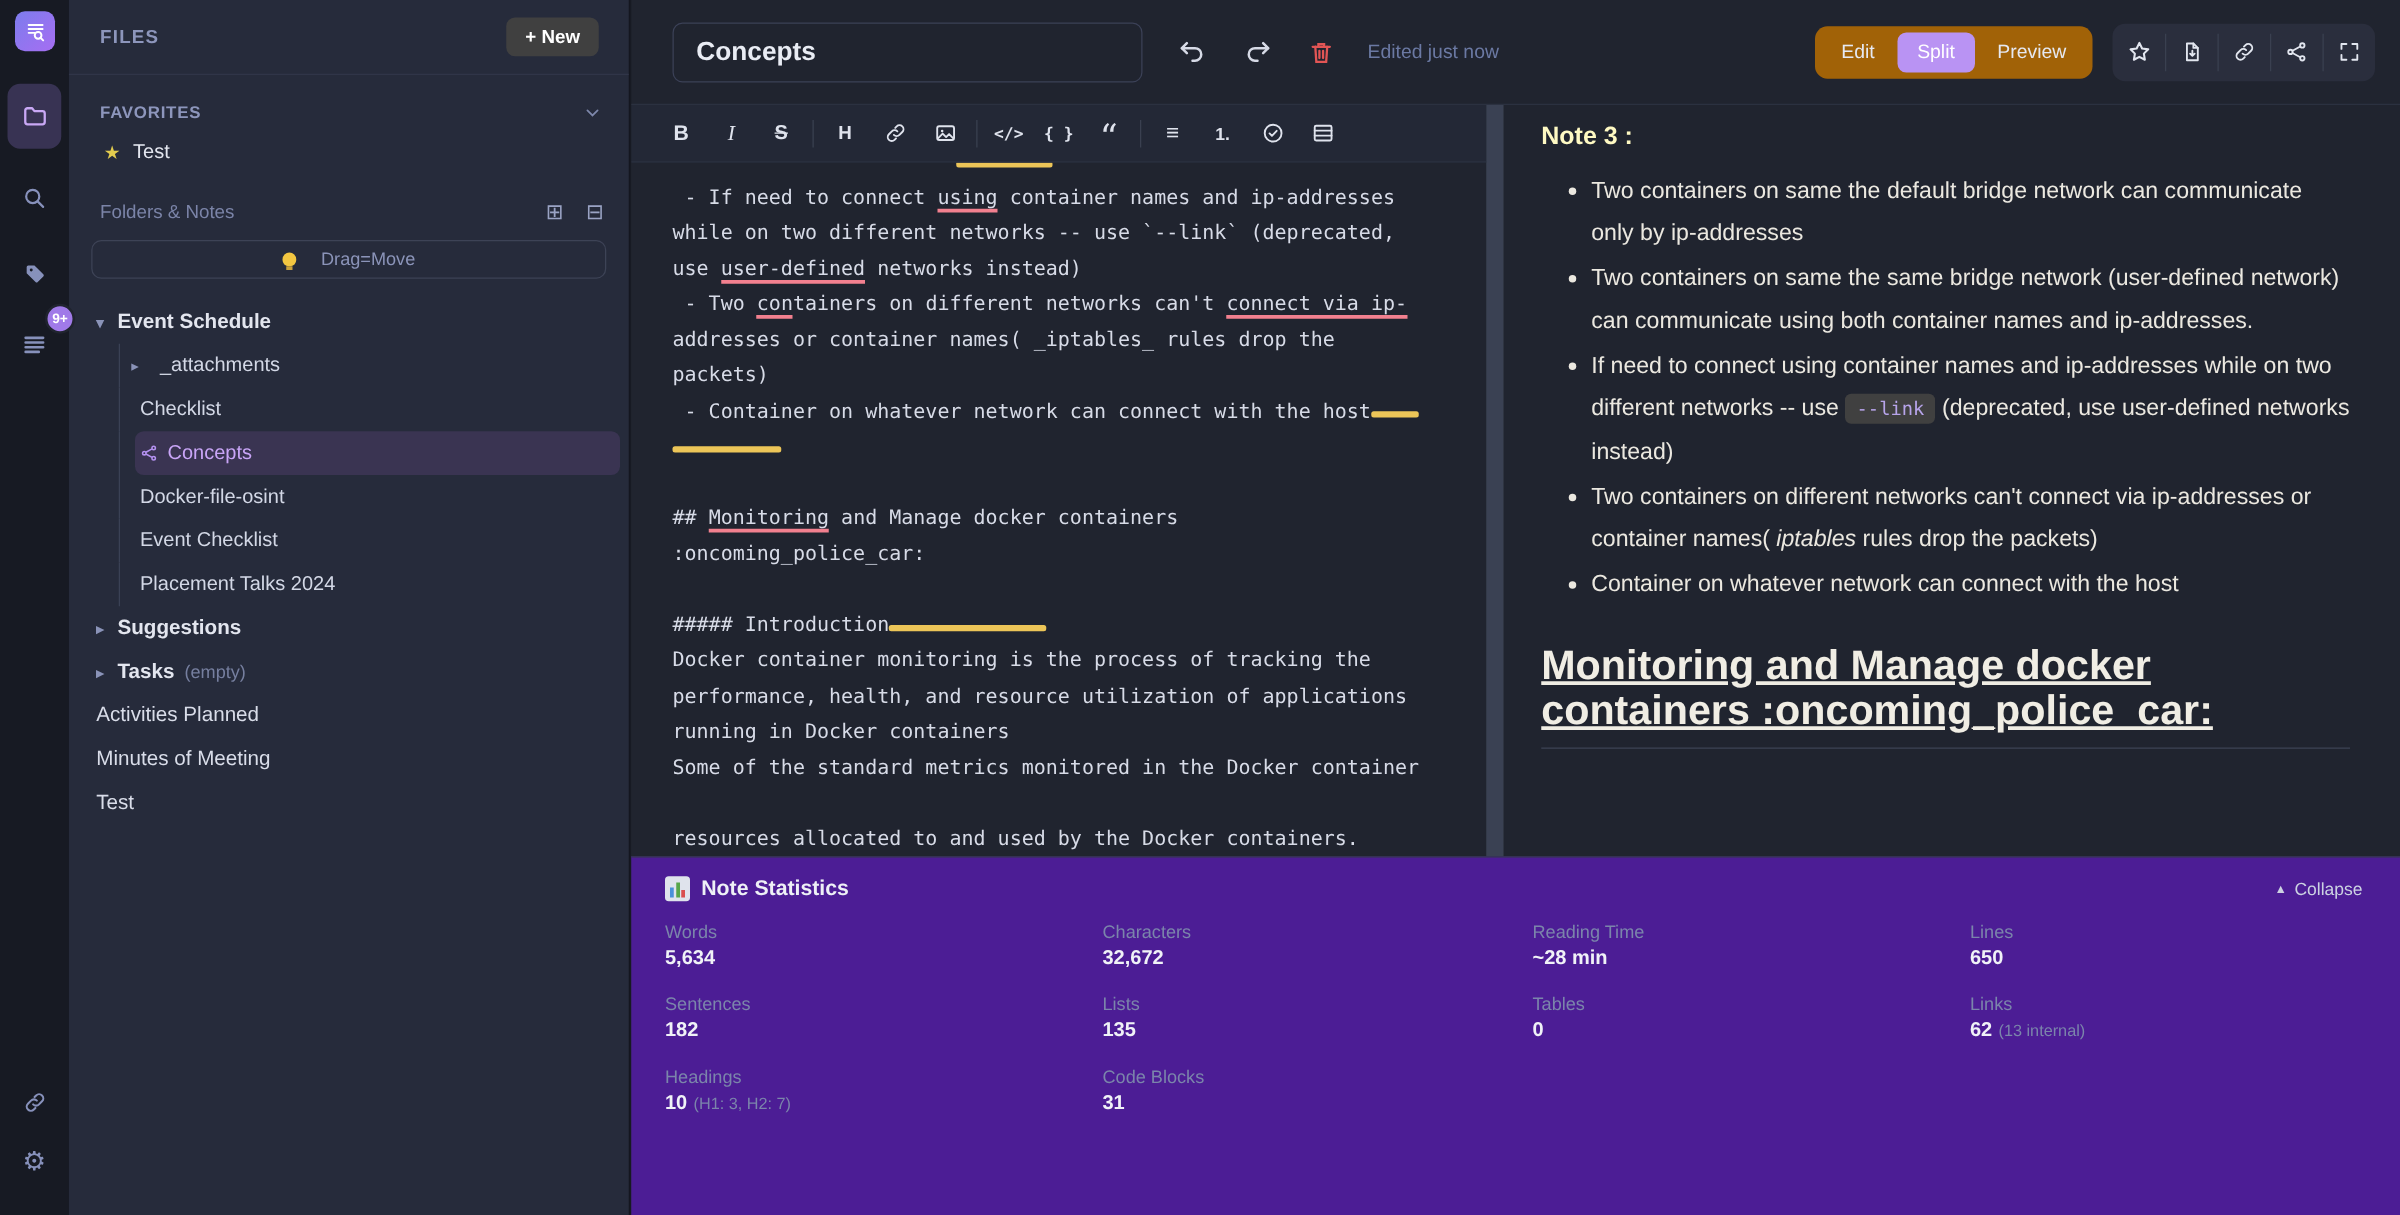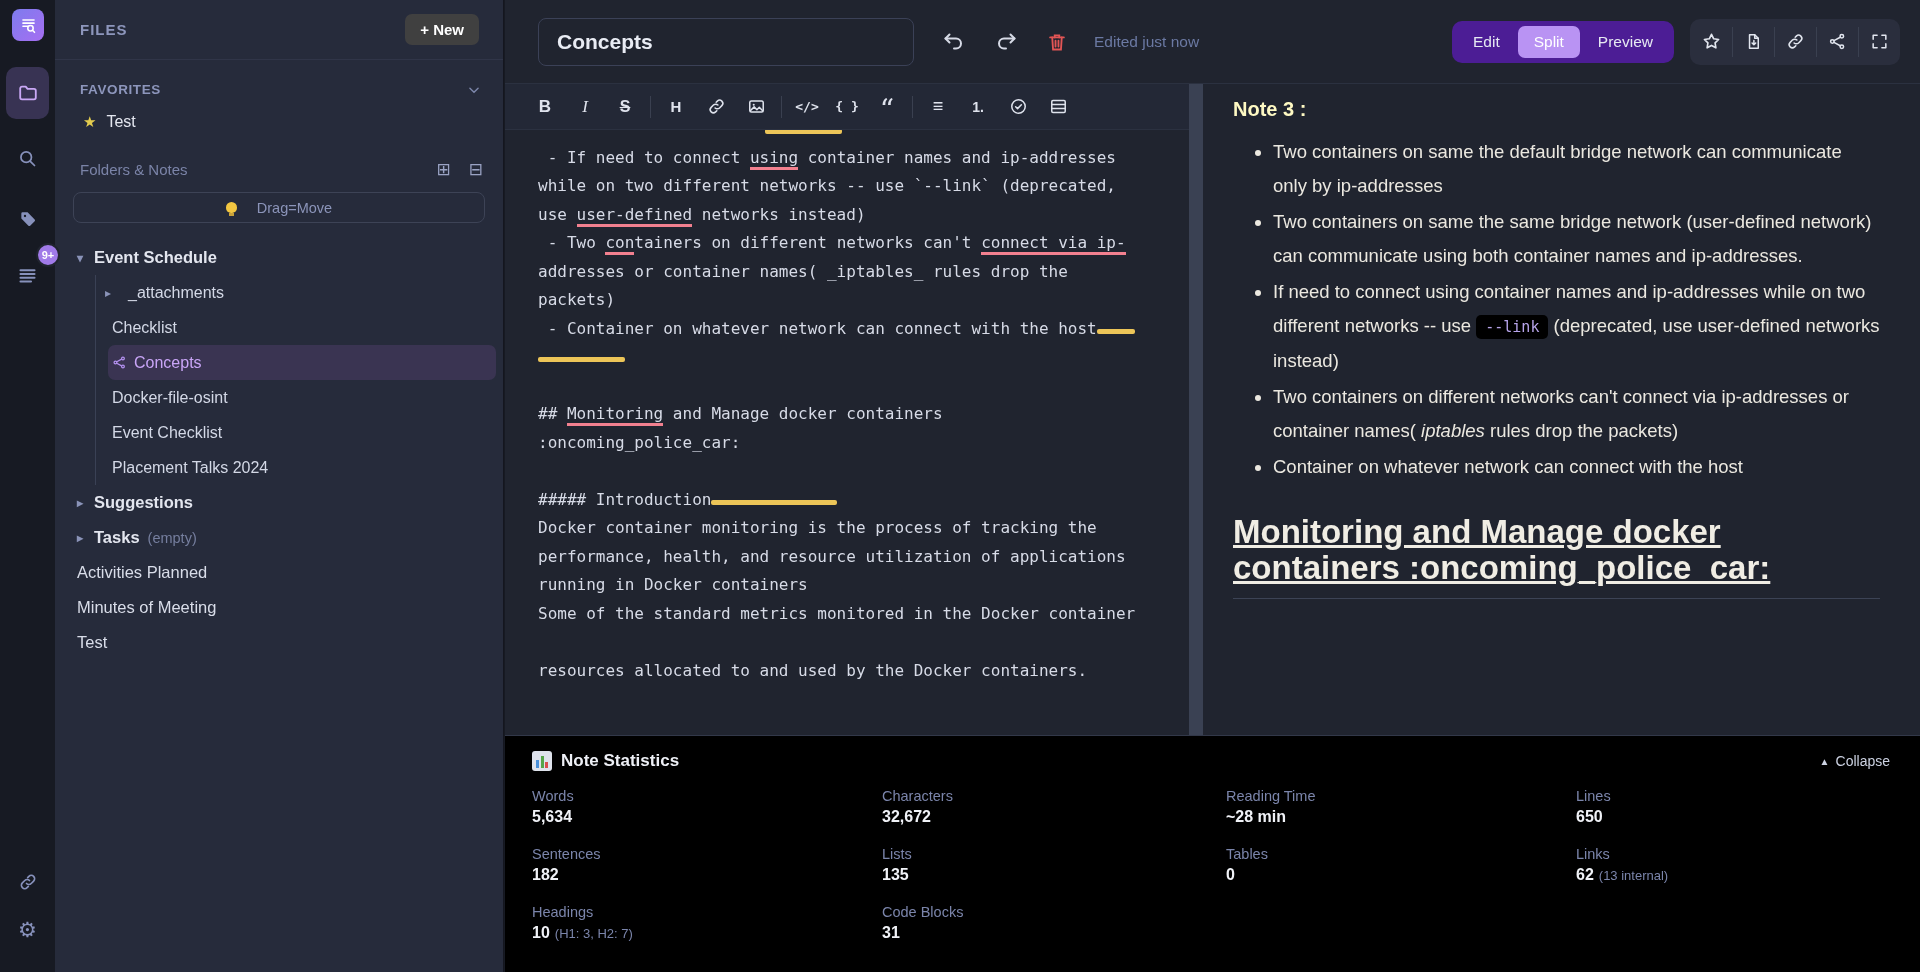--- a/index.html
+++ b/index.html
@@ -61,21 +61,21 @@
   #main { position:absolute; left:505px; top:0; right:0; bottom:0; background:#20242f; }
   #topbar { position:absolute; left:0; right:0; top:0; height:84px; display:flex; align-items:center;
     border-bottom:1px solid #2b3140; padding:0 20px 0 33px; }
   #title-input { width:376px; height:48px; background:#20242f; border:1px solid #3b4157; border-radius:8px;
     color:#e9ecf4; font-weight:bold; font-size:21px; padding:0 18px; font-family:"Liberation Sans",sans-serif; outline:none; }
   .tb-icon-btn { background:none; border:none; color:#d6dae6; cursor:pointer; margin-left:28px;
     display:flex; align-items:center; }
   .tb-icon-btn.trash { color:#e25555; }
   #status { color:#6b79a3; font-size:15.5px; margin-left:26px; }
   #topbar .spacer { flex:1; }
-  #view-toggle { display:flex; align-items:center; background:#4c1d95; border-radius:10px; padding:5px; gap:2px; }
+  #view-toggle { display:flex; align-items:center; background:#a16207; border-radius:10px; padding:5px; gap:2px; }
   .vt-btn { background:none; border:none; color:#e6e9f2; font-size:15.5px; padding:7px 16px;
     border-radius:7px; cursor:pointer; font-family:"Liberation Sans",sans-serif; }
   .vt-btn.active { background:#b993f3; color:#fff; }
   #actions { display:flex; align-items:center; background:#2a2e3d; border-radius:10px; margin-left:16px; height:46px; }
   .act-btn { width:42px; height:30px; display:flex; align-items:center; justify-content:center;
     background:none; border:none; color:#e2e6ef; cursor:pointer; }
   .act-btn + .act-btn { border-left:1px solid #3a4050; }
 
   
   #editor-pane { position:absolute; left:0; top:84px; width:684px; bottom:237px; overflow:hidden; background:#20242f; }
@@ -107,28 +107,28 @@
   
   #pane-divider { position:absolute; left:684px; top:84px; width:14px; bottom:237px; background:#3a4153; cursor:col-resize; }
 
   
   #preview-pane { position:absolute; left:698px; right:0; top:84px; bottom:237px; overflow:hidden;
     background:#20242f; padding:14px 40px 0 30px; }
   #pv-title { color:#fef9c3; font-size:20px; font-weight:bold; }
   #pv-list { margin-top:14px; padding-left:40px; }
   #pv-list li { font-size:18.5px; line-height:34px; color:#ebe8e0; margin:2px 0; max-width:655px; }
   #pv-list li::marker { color:#ebe8e0; }
-  .pv-code { font-family:"DejaVu Sans Mono",monospace; font-size:15px; background:#000000; color:#b7a4ea;
+  .pv-code { font-family:"DejaVu Sans Mono",monospace; font-size:15px; background:#404040; color:#b7a4ea;
     padding:3px 9px; border-radius:5px; }
   .pv-it { font-style:italic; }
   #pv-heading { margin-top:30px; font-size:33px; line-height:36px; font-weight:bold; color:#f0ede4; max-width:660px;text-decoration:underline; }
   #pv-hr { border:none; border-top:1px solid #3c4355; margin-top:12px; max-width:660px; }
 
   
-  #stats { position:absolute; left:0; right:0; bottom:0; height:237px; background:#000000;
+  #stats { position:absolute; left:0; right:0; bottom:0; height:287px; background:#4c1d95;
     border-top:1px solid #323849; padding:15px 30px 0 27px; }
   #stats-head { display:flex; align-items:center; }
   .stats-ico { width:20px; height:20px; border-radius:3px; background:#dfe3ec; position:relative; margin-right:9px; }
   .stats-ico i { position:absolute; bottom:3px; width:3px; }
   .stats-ico .b1 { left:4px; height:8px; background:#4a90d9; }
   .stats-ico .b2 { left:8.5px; height:12px; background:#57a64a; }
   .stats-ico .b3 { left:13px; height:6px; background:#d94f4f; }
   #stats-title { color:#eef0f6; font-size:17px; font-weight:bold; }
   #collapse-btn { margin-left:auto; background:none; border:none; color:#ccd2e2; font-size:14px; cursor:pointer;
     display:flex; align-items:center; gap:6px; font-family:"Liberation Sans",sans-serif; }

